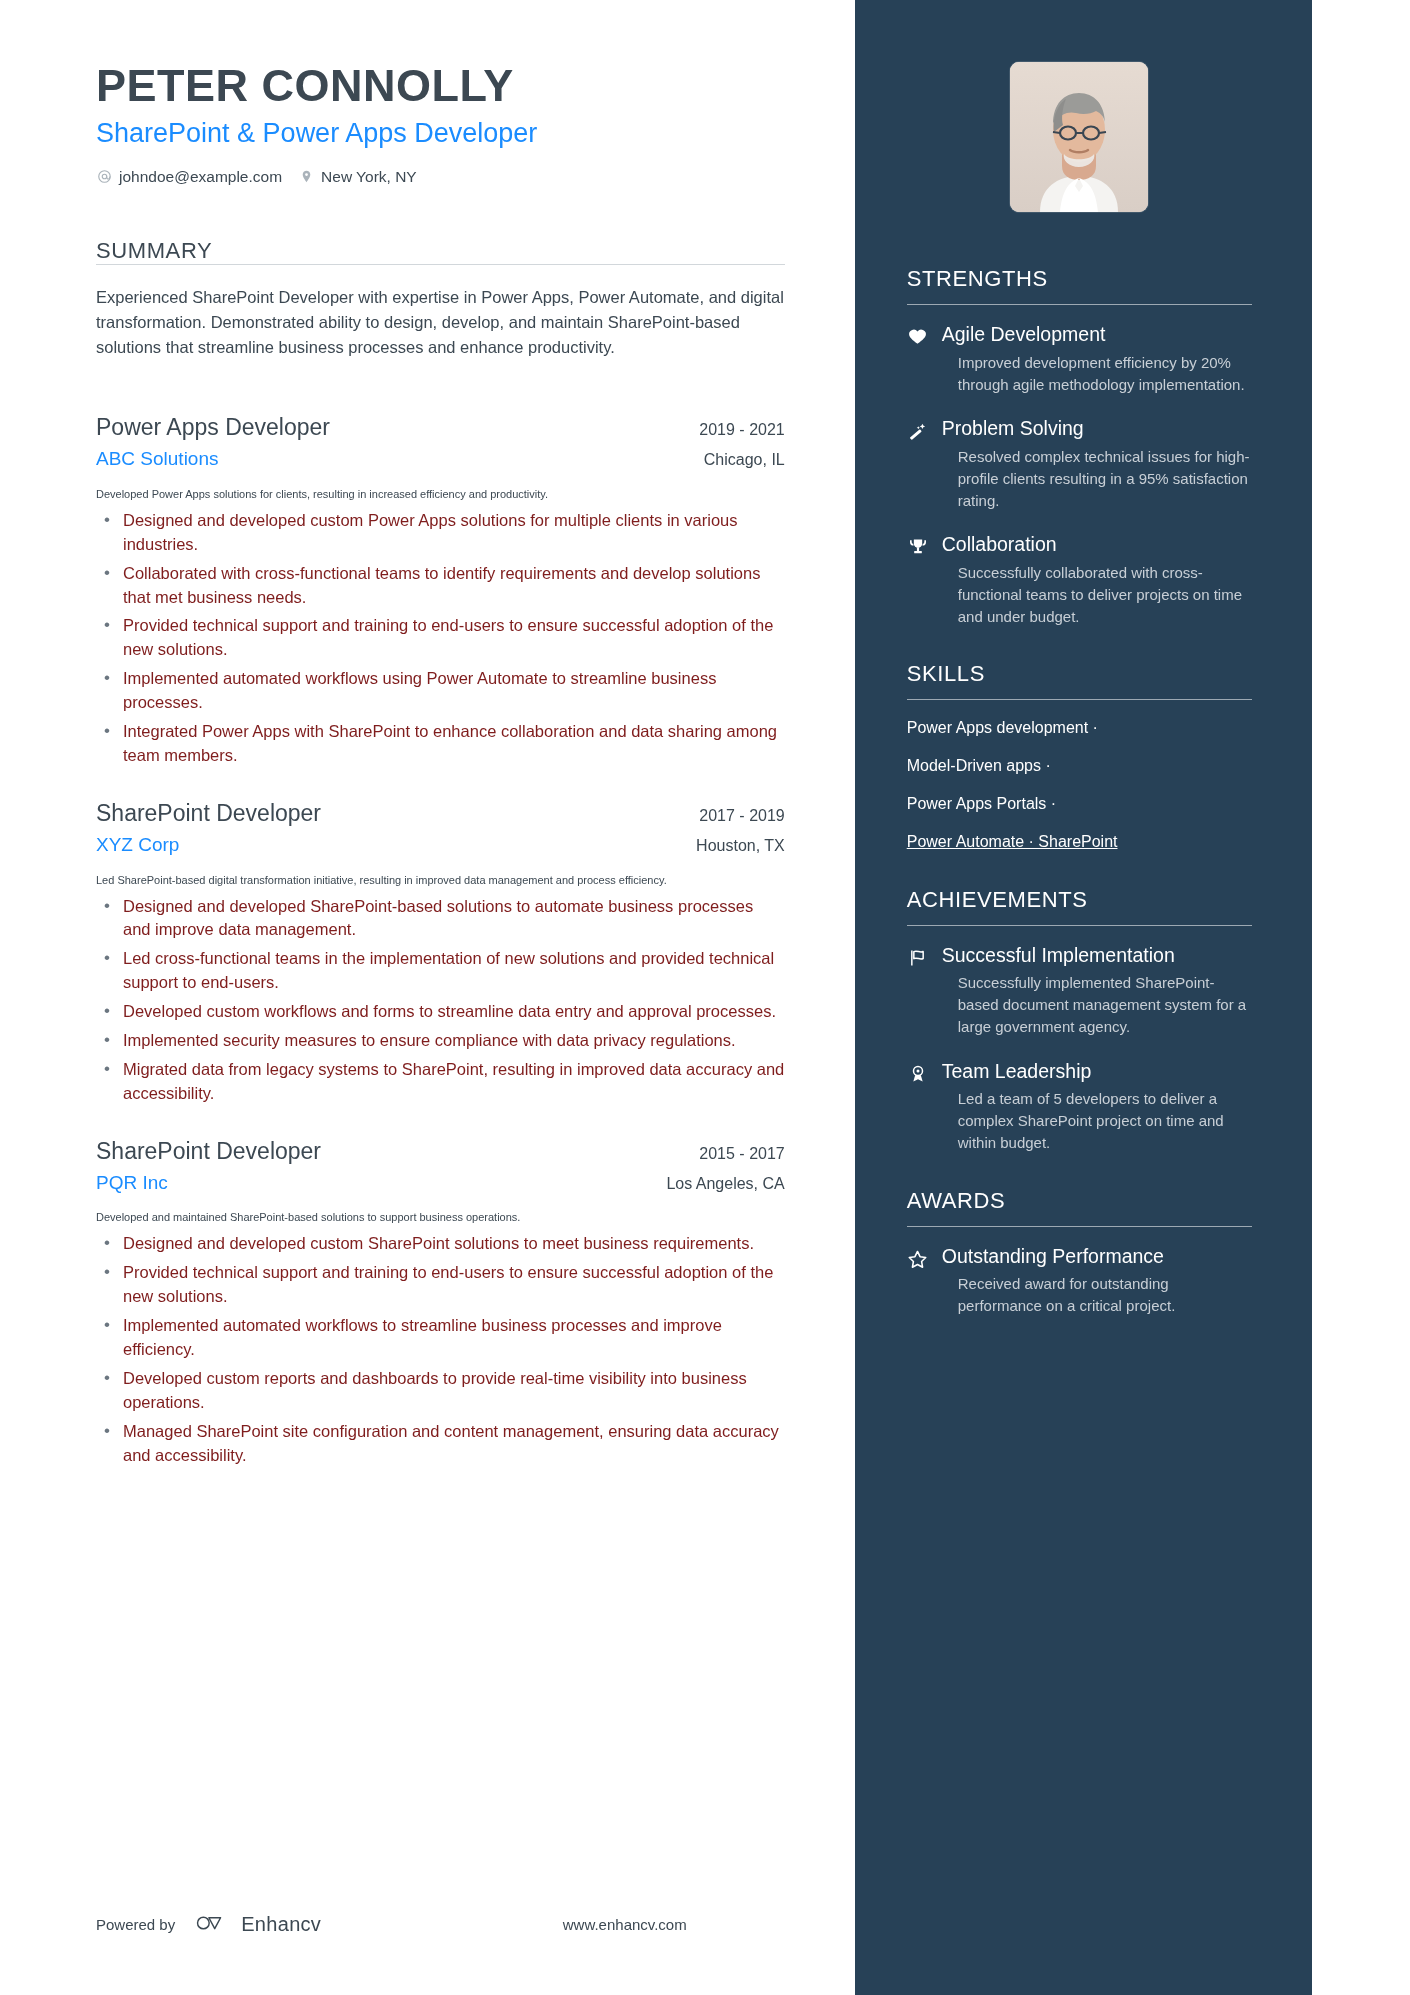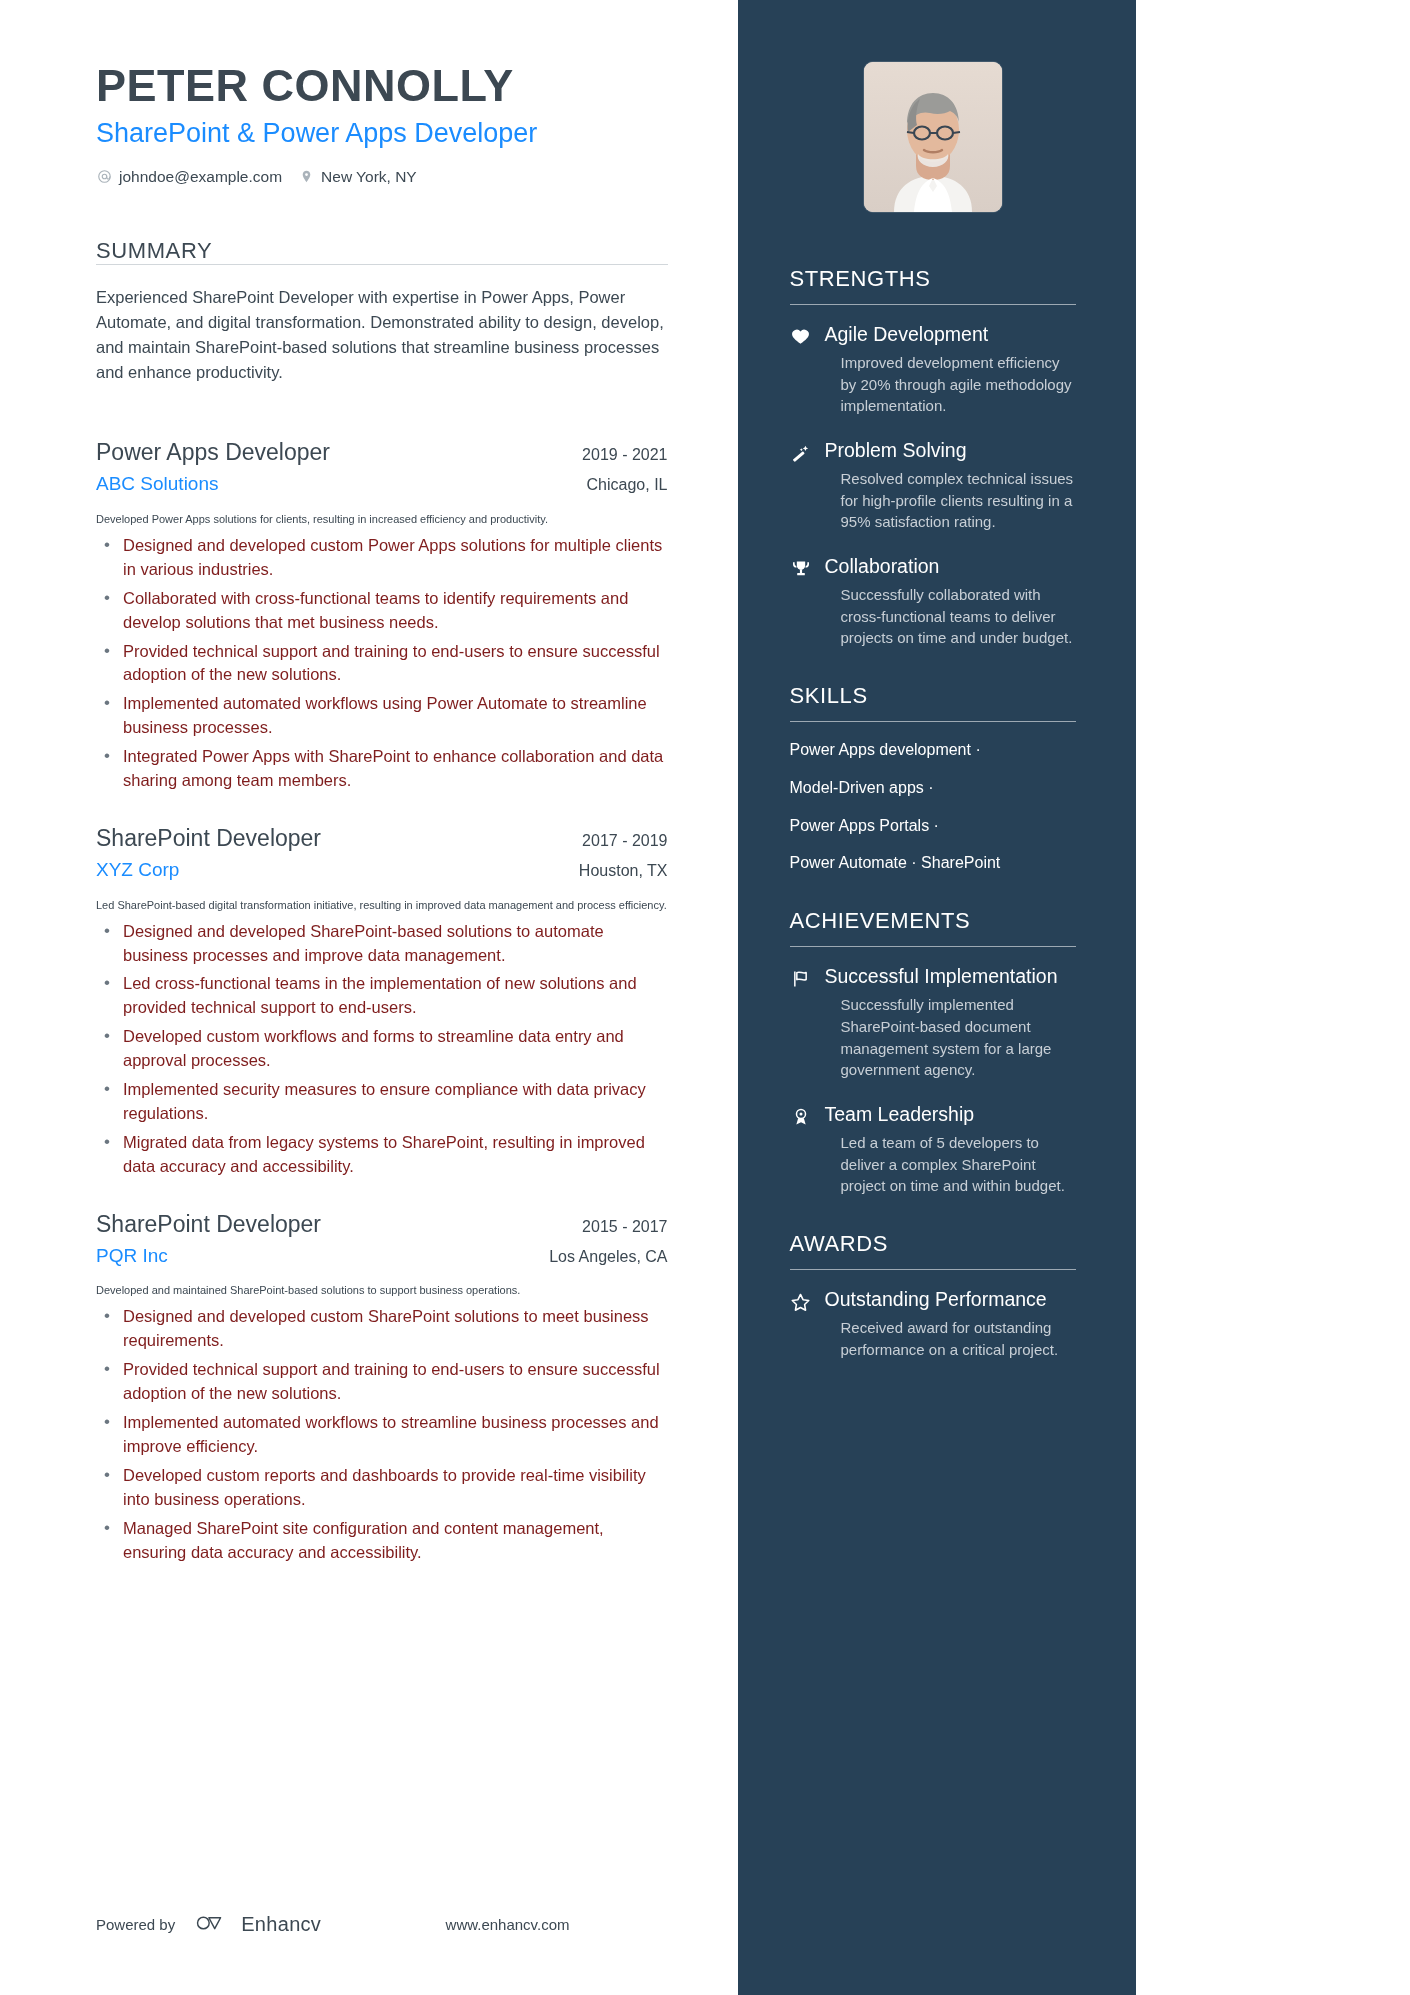--- a/index.html
+++ b/index.html
@@ -7,21 +7,21 @@
   html, body {
     width: 1410px;
     height: 1995px;
     background: #ffffff;
     font-family: "Liberation Sans", sans-serif;
     -webkit-font-smoothing: antialiased;
   }
 
   .page {
     position: relative;
-    width: 1136px;
+    width: 1312px;
     height: 1995px;
     display: flex;
     background: #ffffff;
     overflow: hidden;
   }
 
   
   .main {
     width: 920px;
     padding: 62px 70px 0 96px;
@@ -206,21 +206,21 @@
     color: #c8cfd6;
     padding-left: 16px;
   }
 
   .skill-line {
     font-size: 16px;
     color: #ffffff;
     line-height: 1.3;
     margin-bottom: 17px;
   }
-  .skill-line:last-child { margin-bottom: 12px; }
+  .skill-line:last-child { margin-bottom: 12px; text-decoration: underline; }
 </style>
 </head>
 <body>
 
 <div class="page">
 
   <div class="main">
 
     <div>
       <div class="name">PETER CONNOLLY</div>

